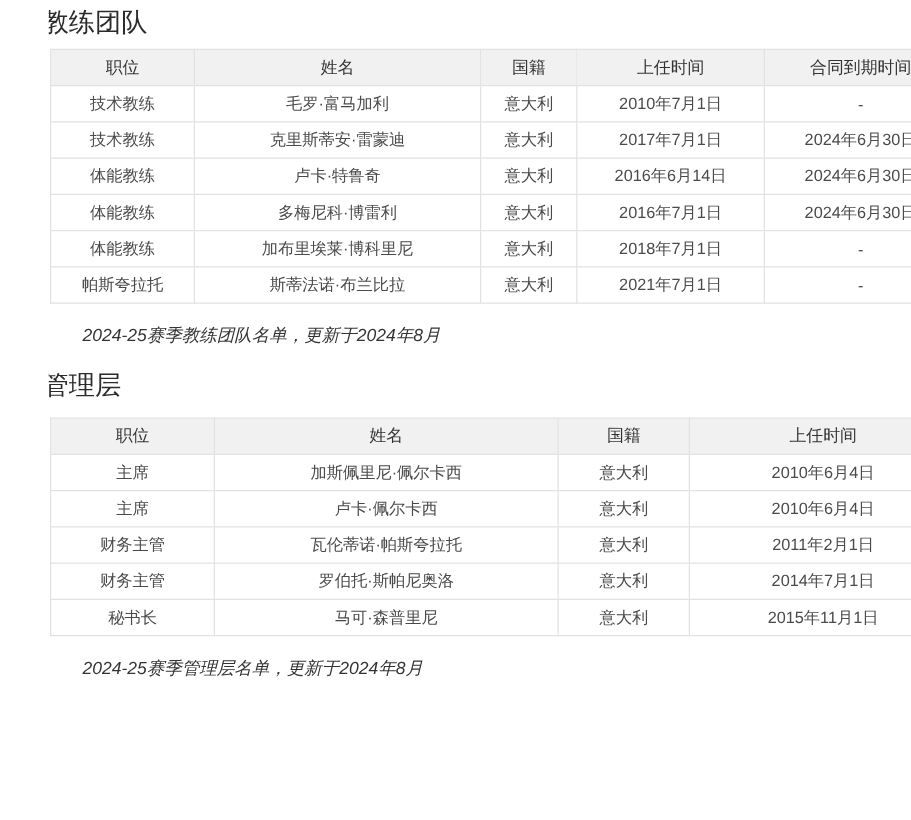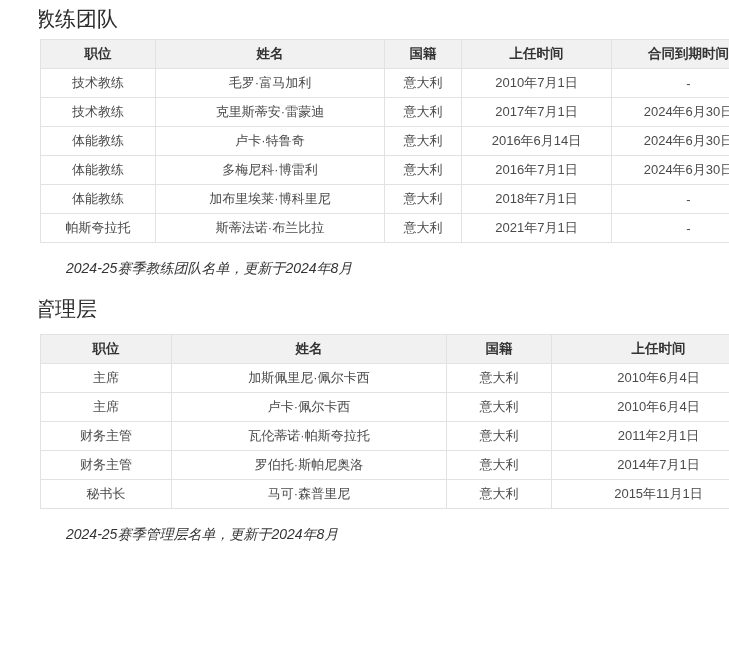--- a/index.html
+++ b/index.html
@@ -36,21 +36,21 @@
     vertical-align: middle;
     height: 28px;
     padding: 0 4px;
     overflow: hidden;
     white-space: nowrap;
   }
   table.data-table th {
     background: #f1f1f1;
     color: #333333;
     font-size: 13.5px;
-    font-weight: bold;
+    font-weight: normal;
     text-align: center;
   }
   table.data-table td {
     background: #ffffff;
     color: #4a4a4a;
     font-size: 13px;
   }
   p.table-caption {
     font-style: italic;
     font-size: 14px;

